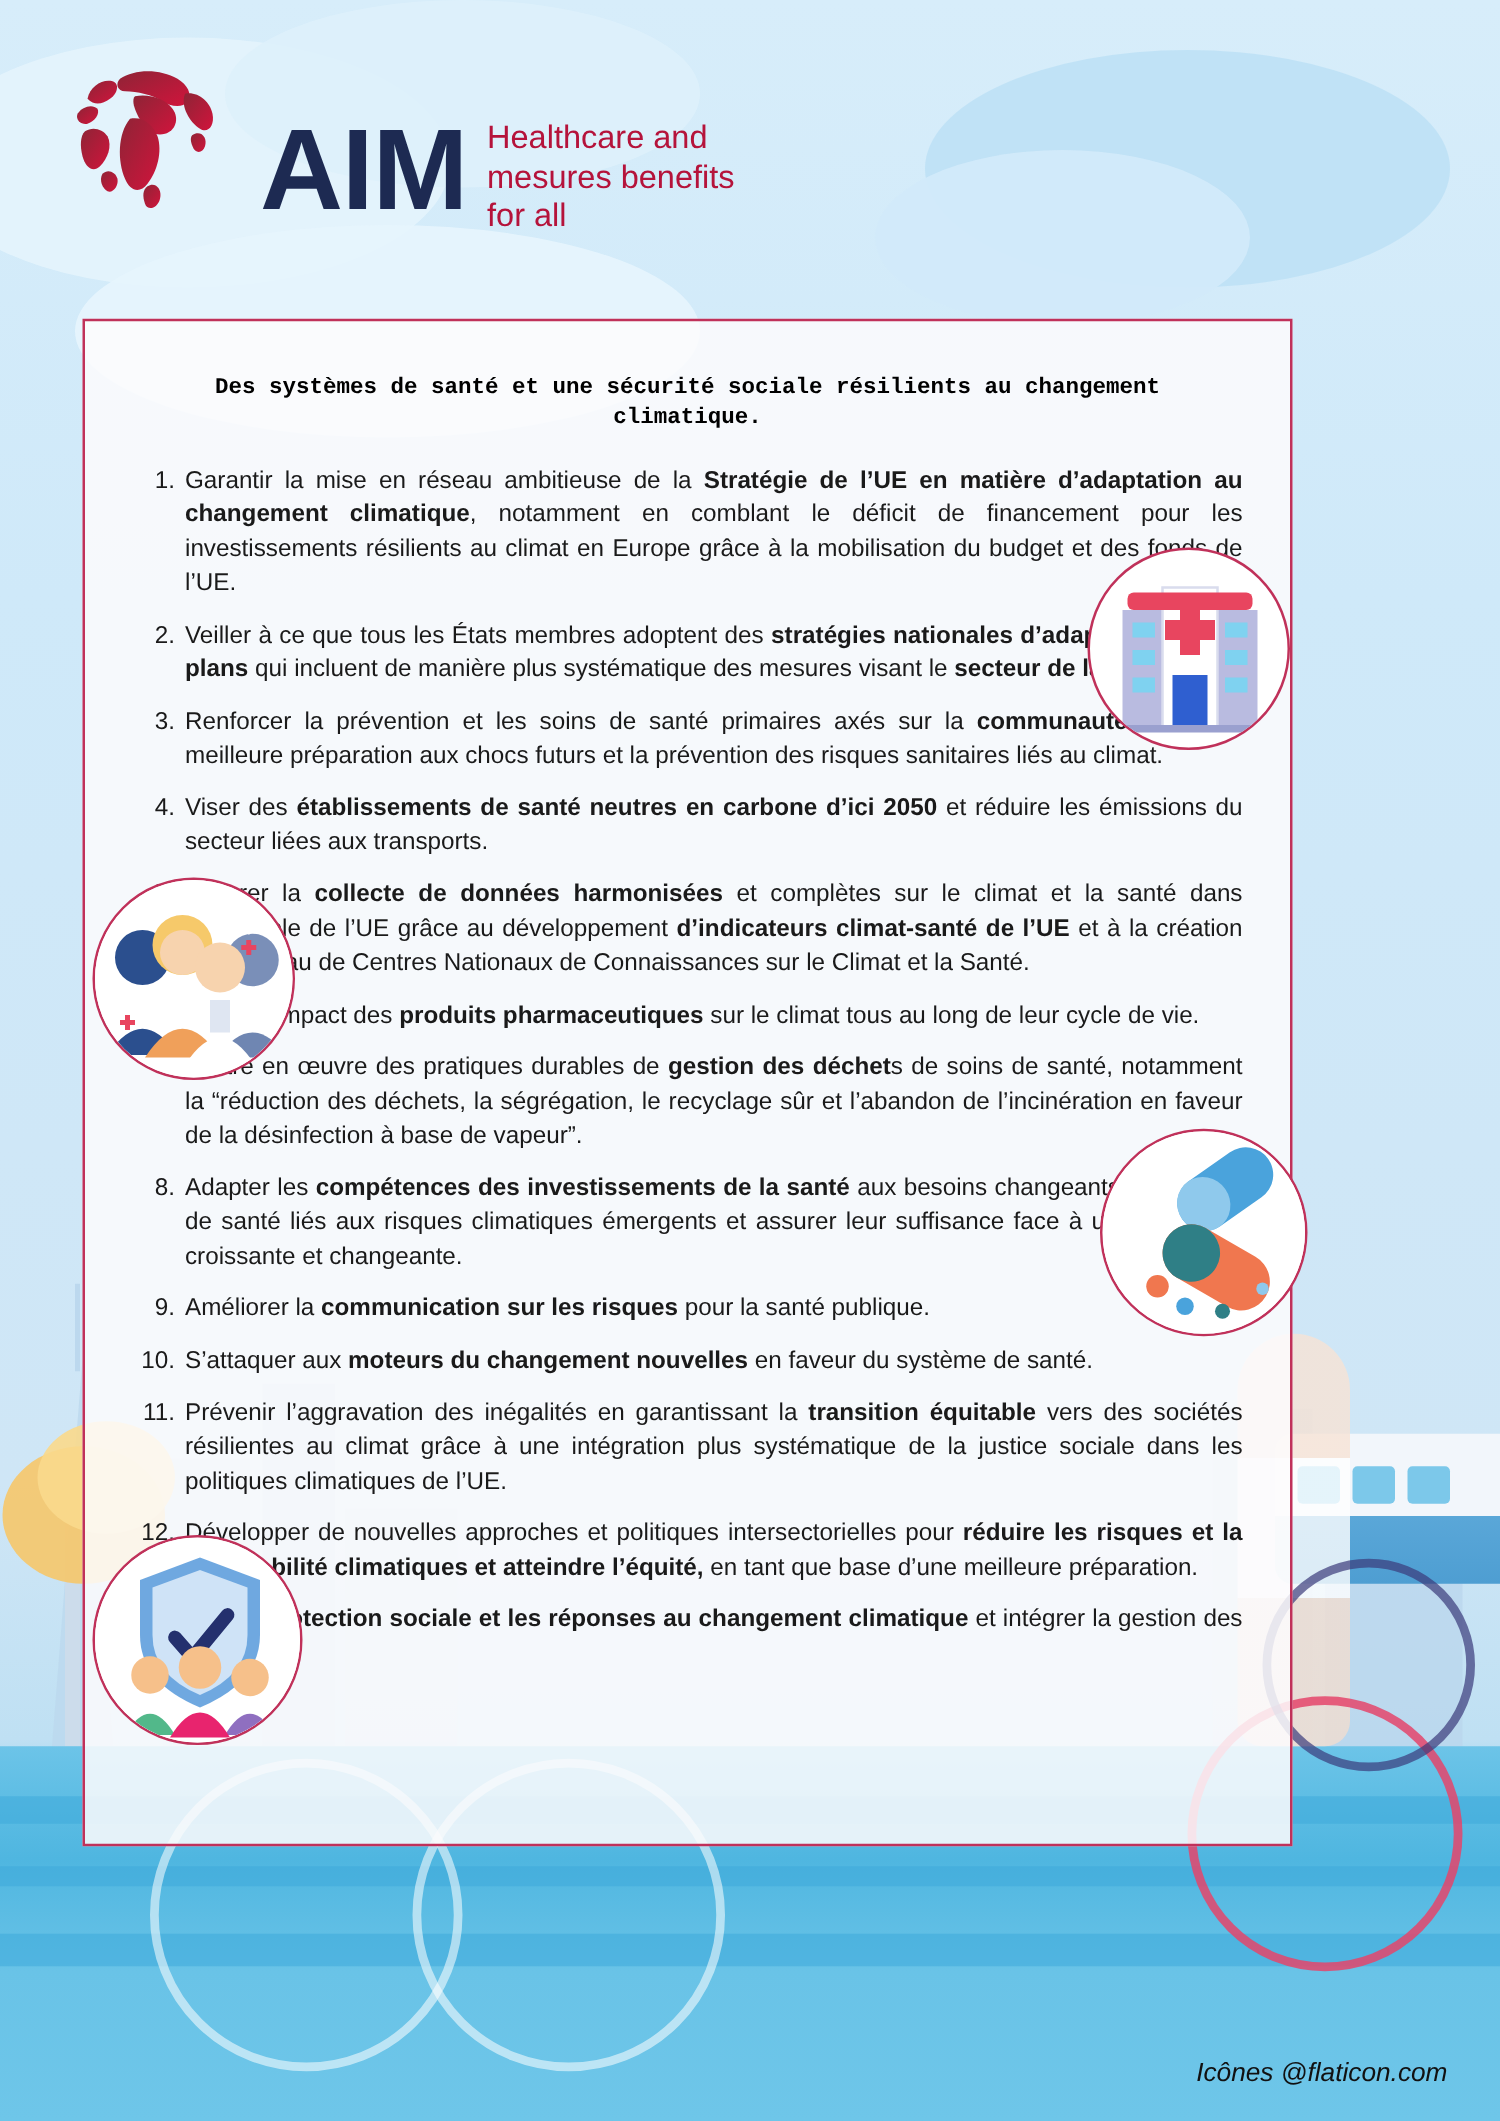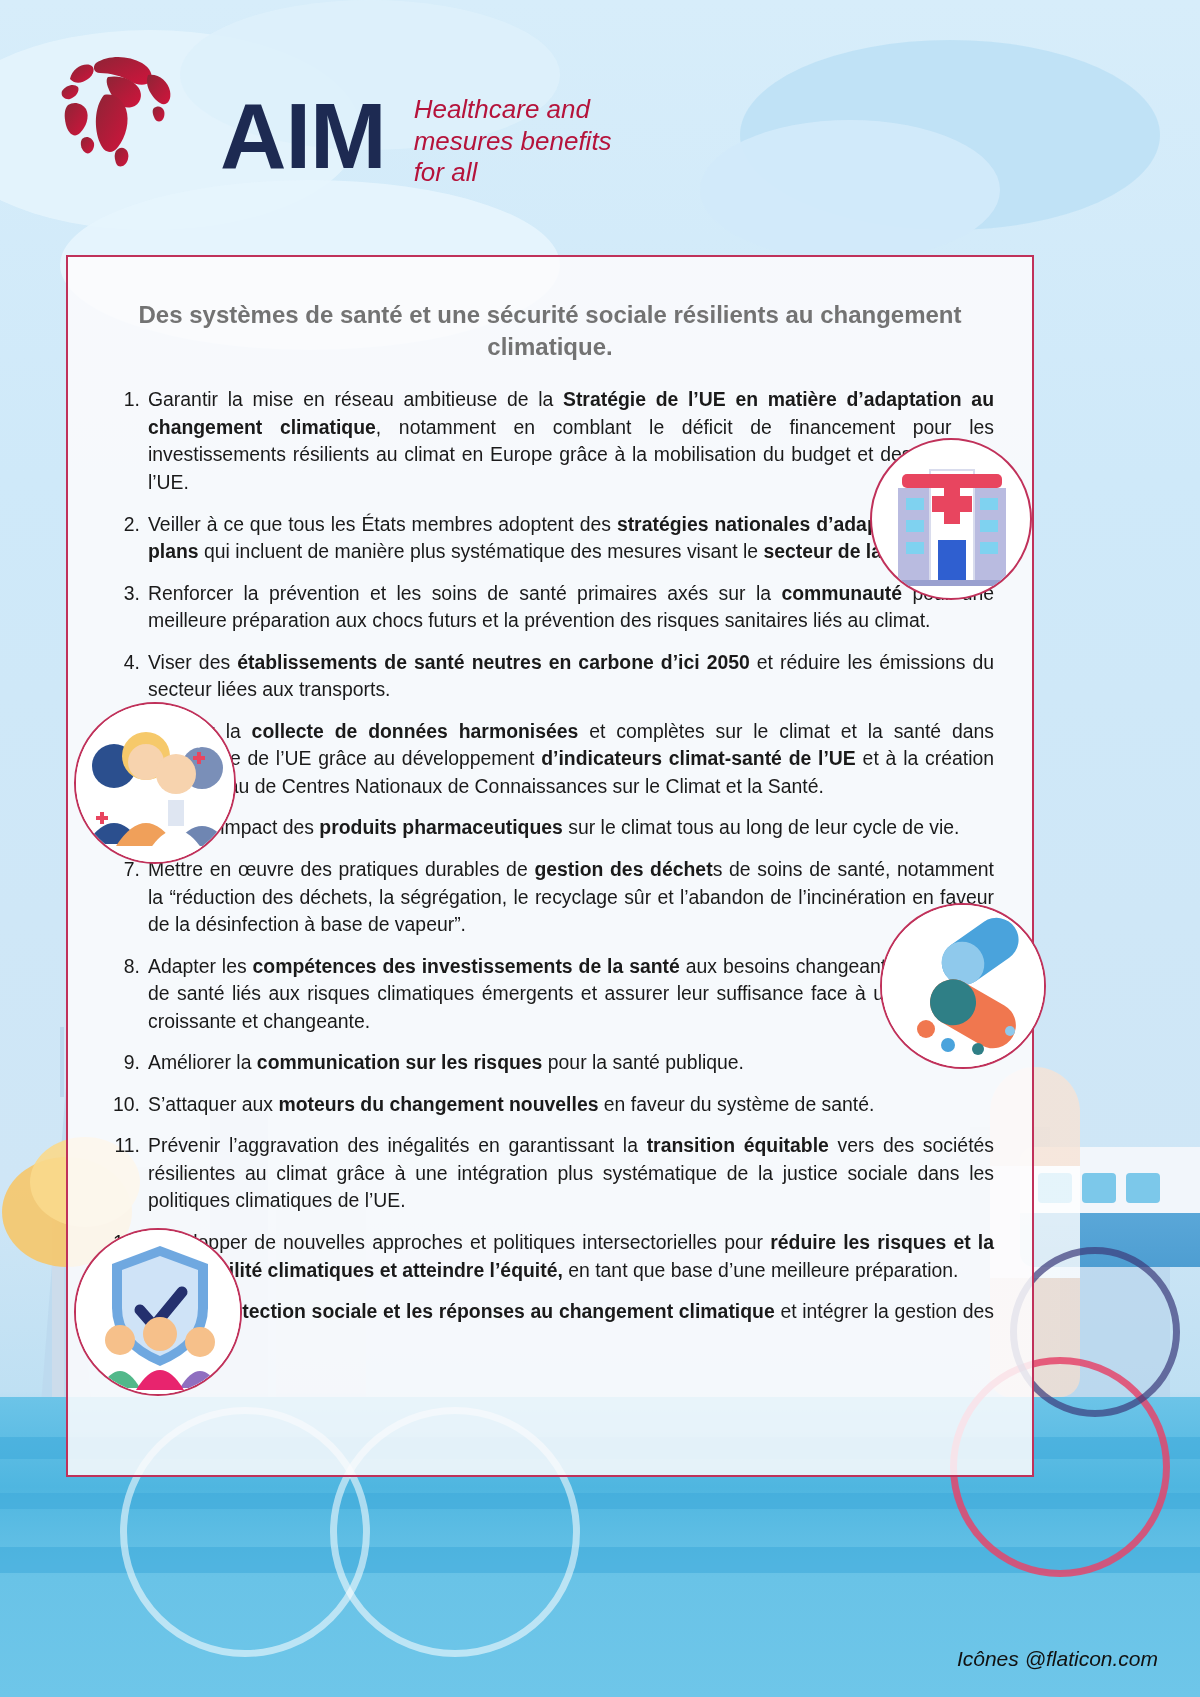--- a/index.html
+++ b/index.html
@@ -89,53 +89,53 @@
   .runner {
     position:absolute; right: 120px; bottom: 300px; width: 90px; height: 330px;
     background: linear-gradient(180deg,#f7e3d5 0%, #f7e3d5 30%, #ffffff 30%, #ffffff 64%, #f1ddd0 64%, #f1ddd0 100%);
     border-radius: 45px 45px 20px 20px;
     opacity:.8;
   }
 
   
   .logo-wrap {
     position: absolute; left: 52px; top: 36px;
-    display: flex; align-items: center; gap: 28px;
+    display: flex; align-items: center; gap: 16px;
   }
   .globe { width: 140px; height: 128px; }
   .aim-text {
     font-family: "Liberation Sans", sans-serif;
     font-weight: 700; font-size: 92px; letter-spacing: -1px;
     color: #1d2a52; line-height: .92; margin-top: 48px;
   }
   .tagline {
     color: #b5133b;
     font-size: 26px;
     line-height: 1.22;
     margin-top: 58px;
     font-family: "Liberation Sans", sans-serif;
-    font-style: italic;
   }
 
   
   .card {
     position: absolute;
     left: 66px; top: 255px;
     width: 968px; height: 1222px;
     background: rgba(253,252,253,0.86);
     border: 2px solid #c0315a;
     padding: 34px 38px 10px 38px;
   }
   .card-title {
-    color: #737373;
+    color: #000000;
     font-weight: 700;
-    font-size: 24px;
+    font-size: 18px;
     line-height: 1.32;
     text-align: center;
     margin: 8px 22px 24px 22px;
+    font-family: Liberation Mono, monospace;
   }
 
   ol.reco {
     list-style: none;
     margin: 0; padding: 0;
     counter-reset: reco;
   }
   ol.reco > li {
     counter-increment: reco;
     position: relative;

